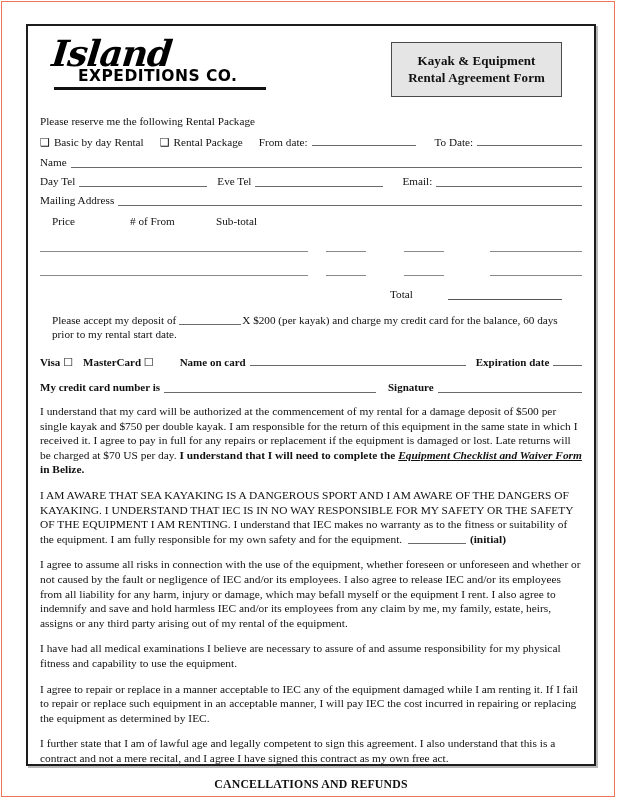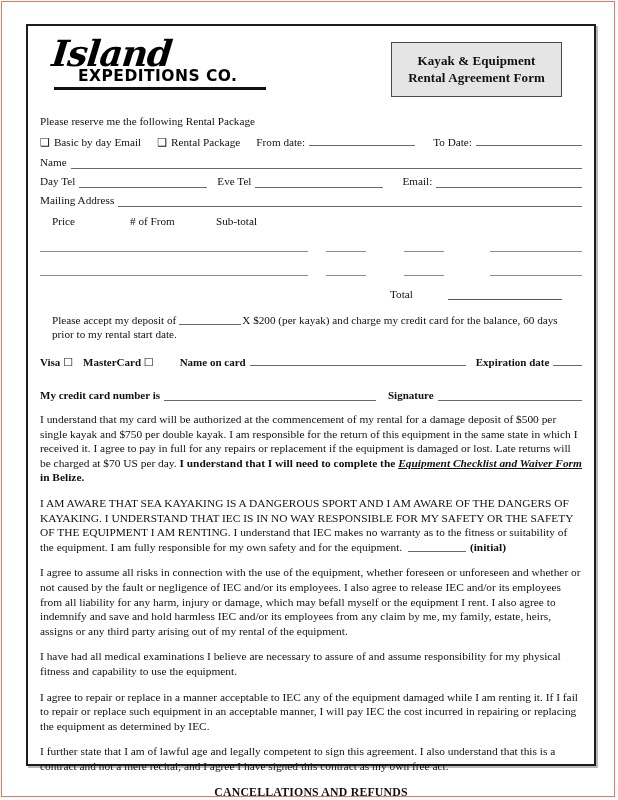--- a/index.html
+++ b/index.html
@@ -85,21 +85,21 @@
     font-size: 13px;
     line-height: 17px;
     margin-top: 8px;
     margin-right: 20px;
     background: #e5e5e5;
     letter-spacing: 0.1px;
   }
 
   
   .t { font-size: 11.2px; line-height: 14px; }
-  .row { display: flex; align-items: flex-end; margin-top: 5px; }
+  .row { display: flex; align-items: center; margin-top: 5px; }
   .lbl { white-space: nowrap; }
   .fill {
     flex: 1 1 auto;
     border-bottom: 1px solid #6a6a6a;
     height: 11px;
     margin-left: 4px;
   }
   .cb {
     font-family: "DejaVu Sans", sans-serif;
     font-size: 11px;
@@ -139,21 +139,21 @@
   .inline-fill {
     display: inline-block;
     border-bottom: 1px solid #6a6a6a;
     width: 62px;
     height: 10px;
     margin: 0 1px -1px 3px;
   }
 
   .cardrow { display: flex; align-items: baseline; margin-top: 13px; font-weight: bold; font-size: 11px; }
   .cardrow .sep { flex: 0 0 22px; }
-  .ccnum { display: flex; align-items: flex-end; margin-top: 20px; font-weight: bold; font-size: 11px; }
+  .ccnum { display: flex; align-items: flex-end; margin-top: 12px; font-weight: bold; font-size: 11px; }
 
   
   .para {
     font-size: 11.4px;
     line-height: 14.6px;
     text-align: left;
     margin-top: 11px;
   }
   .b { font-weight: bold; }
   .bi { font-weight: bold; font-style: italic; text-decoration: underline; }
@@ -181,21 +181,21 @@
       <div class="title-box">
         <div>Kayak &amp; Equipment</div>
         <div>Rental Agreement Form</div>
       </div>
     </div>
 
     <div class="t reserve-line">Please reserve me the following Rental Package</div>
 
     <div class="optrow t">
       <span class="opt">
-        <span class="cb">❑</span><span>Basic by day Email</span>
+        <span class="cb">❑</span><span>Basic by day Rental</span>
       </span>
       <span class="opt">
         <span class="cb">❑</span><span>Rental Package</span>
       </span>
       <span class="datewrap">
         <span class="seg">
           <span class="lbl">From date:</span>
           <span class="fill"></span>
         </span>
         <span style="flex:0 0 18px"></span>

